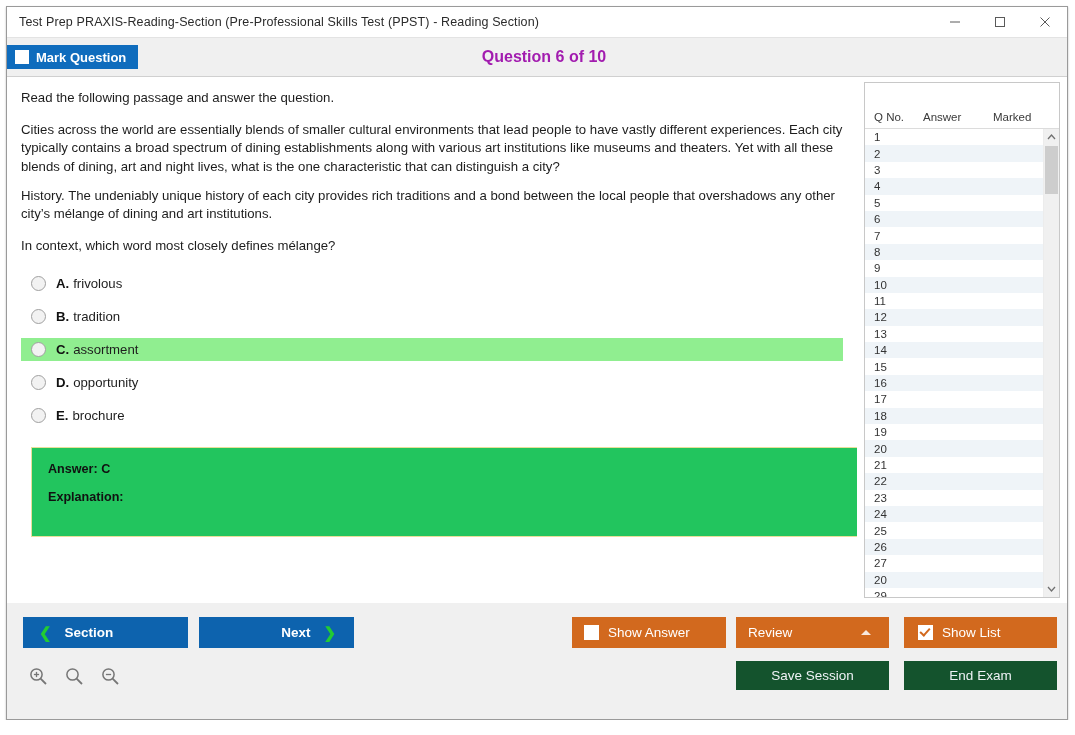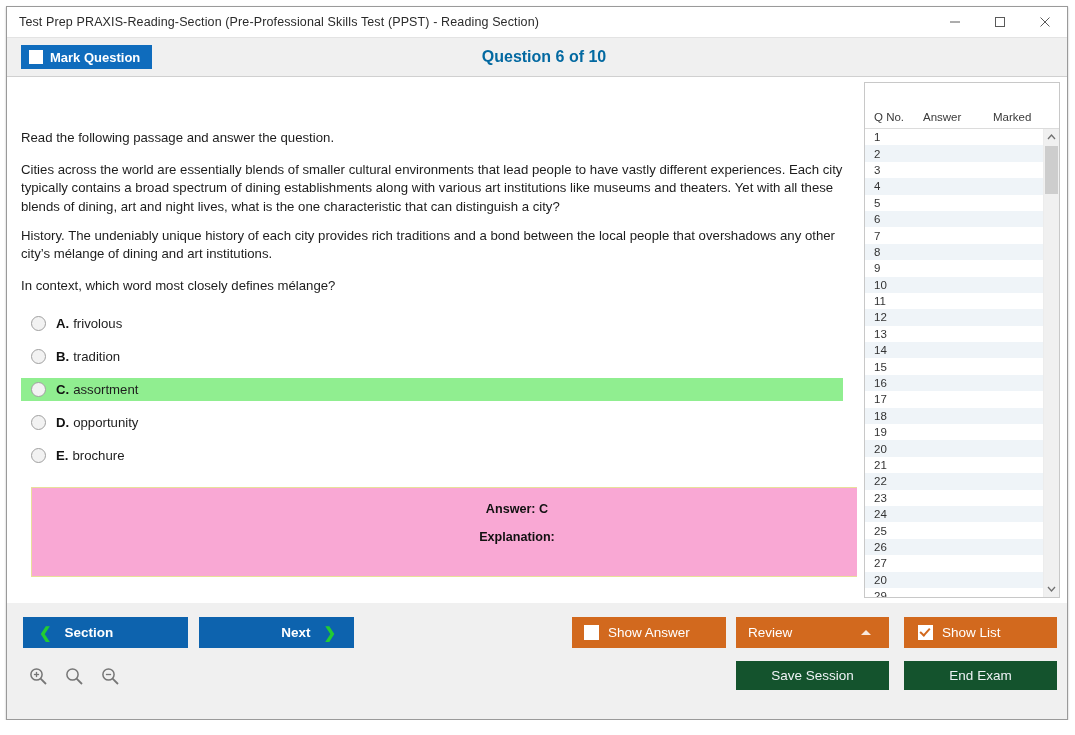--- a/index.html
+++ b/index.html
@@ -66,21 +66,20 @@
   .win-btn svg { display: block; }
   
   #header-bar {
     height: 38px;
     background: #f0f0f0;
     position: relative;
     display: flex;
     align-items: center;
   }
   #mark-question-btn {
-    margin-left: 14px;
     height: 24px;
     background: #0f6cbd;
     color: #ffffff;
     font-size: 13px;
     font-weight: bold;
     display: flex;
     align-items: center;
     padding: 0 12px 0 8px;
     border: none;
     cursor: pointer;
@@ -104,21 +103,21 @@
     border: solid #d2691e;
     border-width: 0 2px 2px 0;
     transform: rotate(42deg);
   }
   #question-counter {
     position: absolute;
     left: 14px; right: 0;
     text-align: center;
     font-size: 16px;
     font-weight: bold;
-    color: #0369a1;
+    color: #a21caf;
     pointer-events: none;
   }
   
   #body-area {
     position: relative;
     height: 527px;
     background: #ffffff;
     border-top: 1px solid #d0d0d0;
     box-sizing: border-box;
   }
@@ -130,21 +129,21 @@
     padding: 12px 14px 0 14px;
     box-sizing: border-box;
     overflow: hidden;
   }
   .para {
     font-size: 13.2px;
     color: #1d1d1d;
     line-height: 1.38;
     margin: 0 0 11px 0;
   }
-  #prompt-line { margin-bottom: 14px; margin-top: 40px; }
+  #prompt-line { margin-bottom: 14px; }
   #question-line { margin-top: 14px; margin-bottom: 16px; }
   
   #choices { margin-top: 4px; }
   .choice {
     display: flex;
     align-items: center;
     height: 23px;
     margin: 0 0 10px 0;
     padding-left: 10px;
     box-sizing: border-box;
@@ -169,25 +168,24 @@
   }
   .choice-text {
     font-size: 13.2px;
     color: #1d1d1d;
   }
   
   #explanation-box {
     margin-top: 20px;
     margin-left: 10px;
     width: 972px;
-    background: #f9a8d4;
+    background: #22c55e;
     border: 1px solid #e8df9a;
     box-sizing: border-box;
     padding: 14px 16px 16px 16px;
-    text-align: center;
   }
   #explanation-box .exp-head {
     font-size: 12.6px;
     font-weight: bold;
     color: #111111;
     margin: 0 0 14px 0;
   }
   #explanation-box .exp-head:nth-of-type(2) { margin-bottom: 16px; }
   #explanation-box .exp-body {
     font-size: 12.6px;

